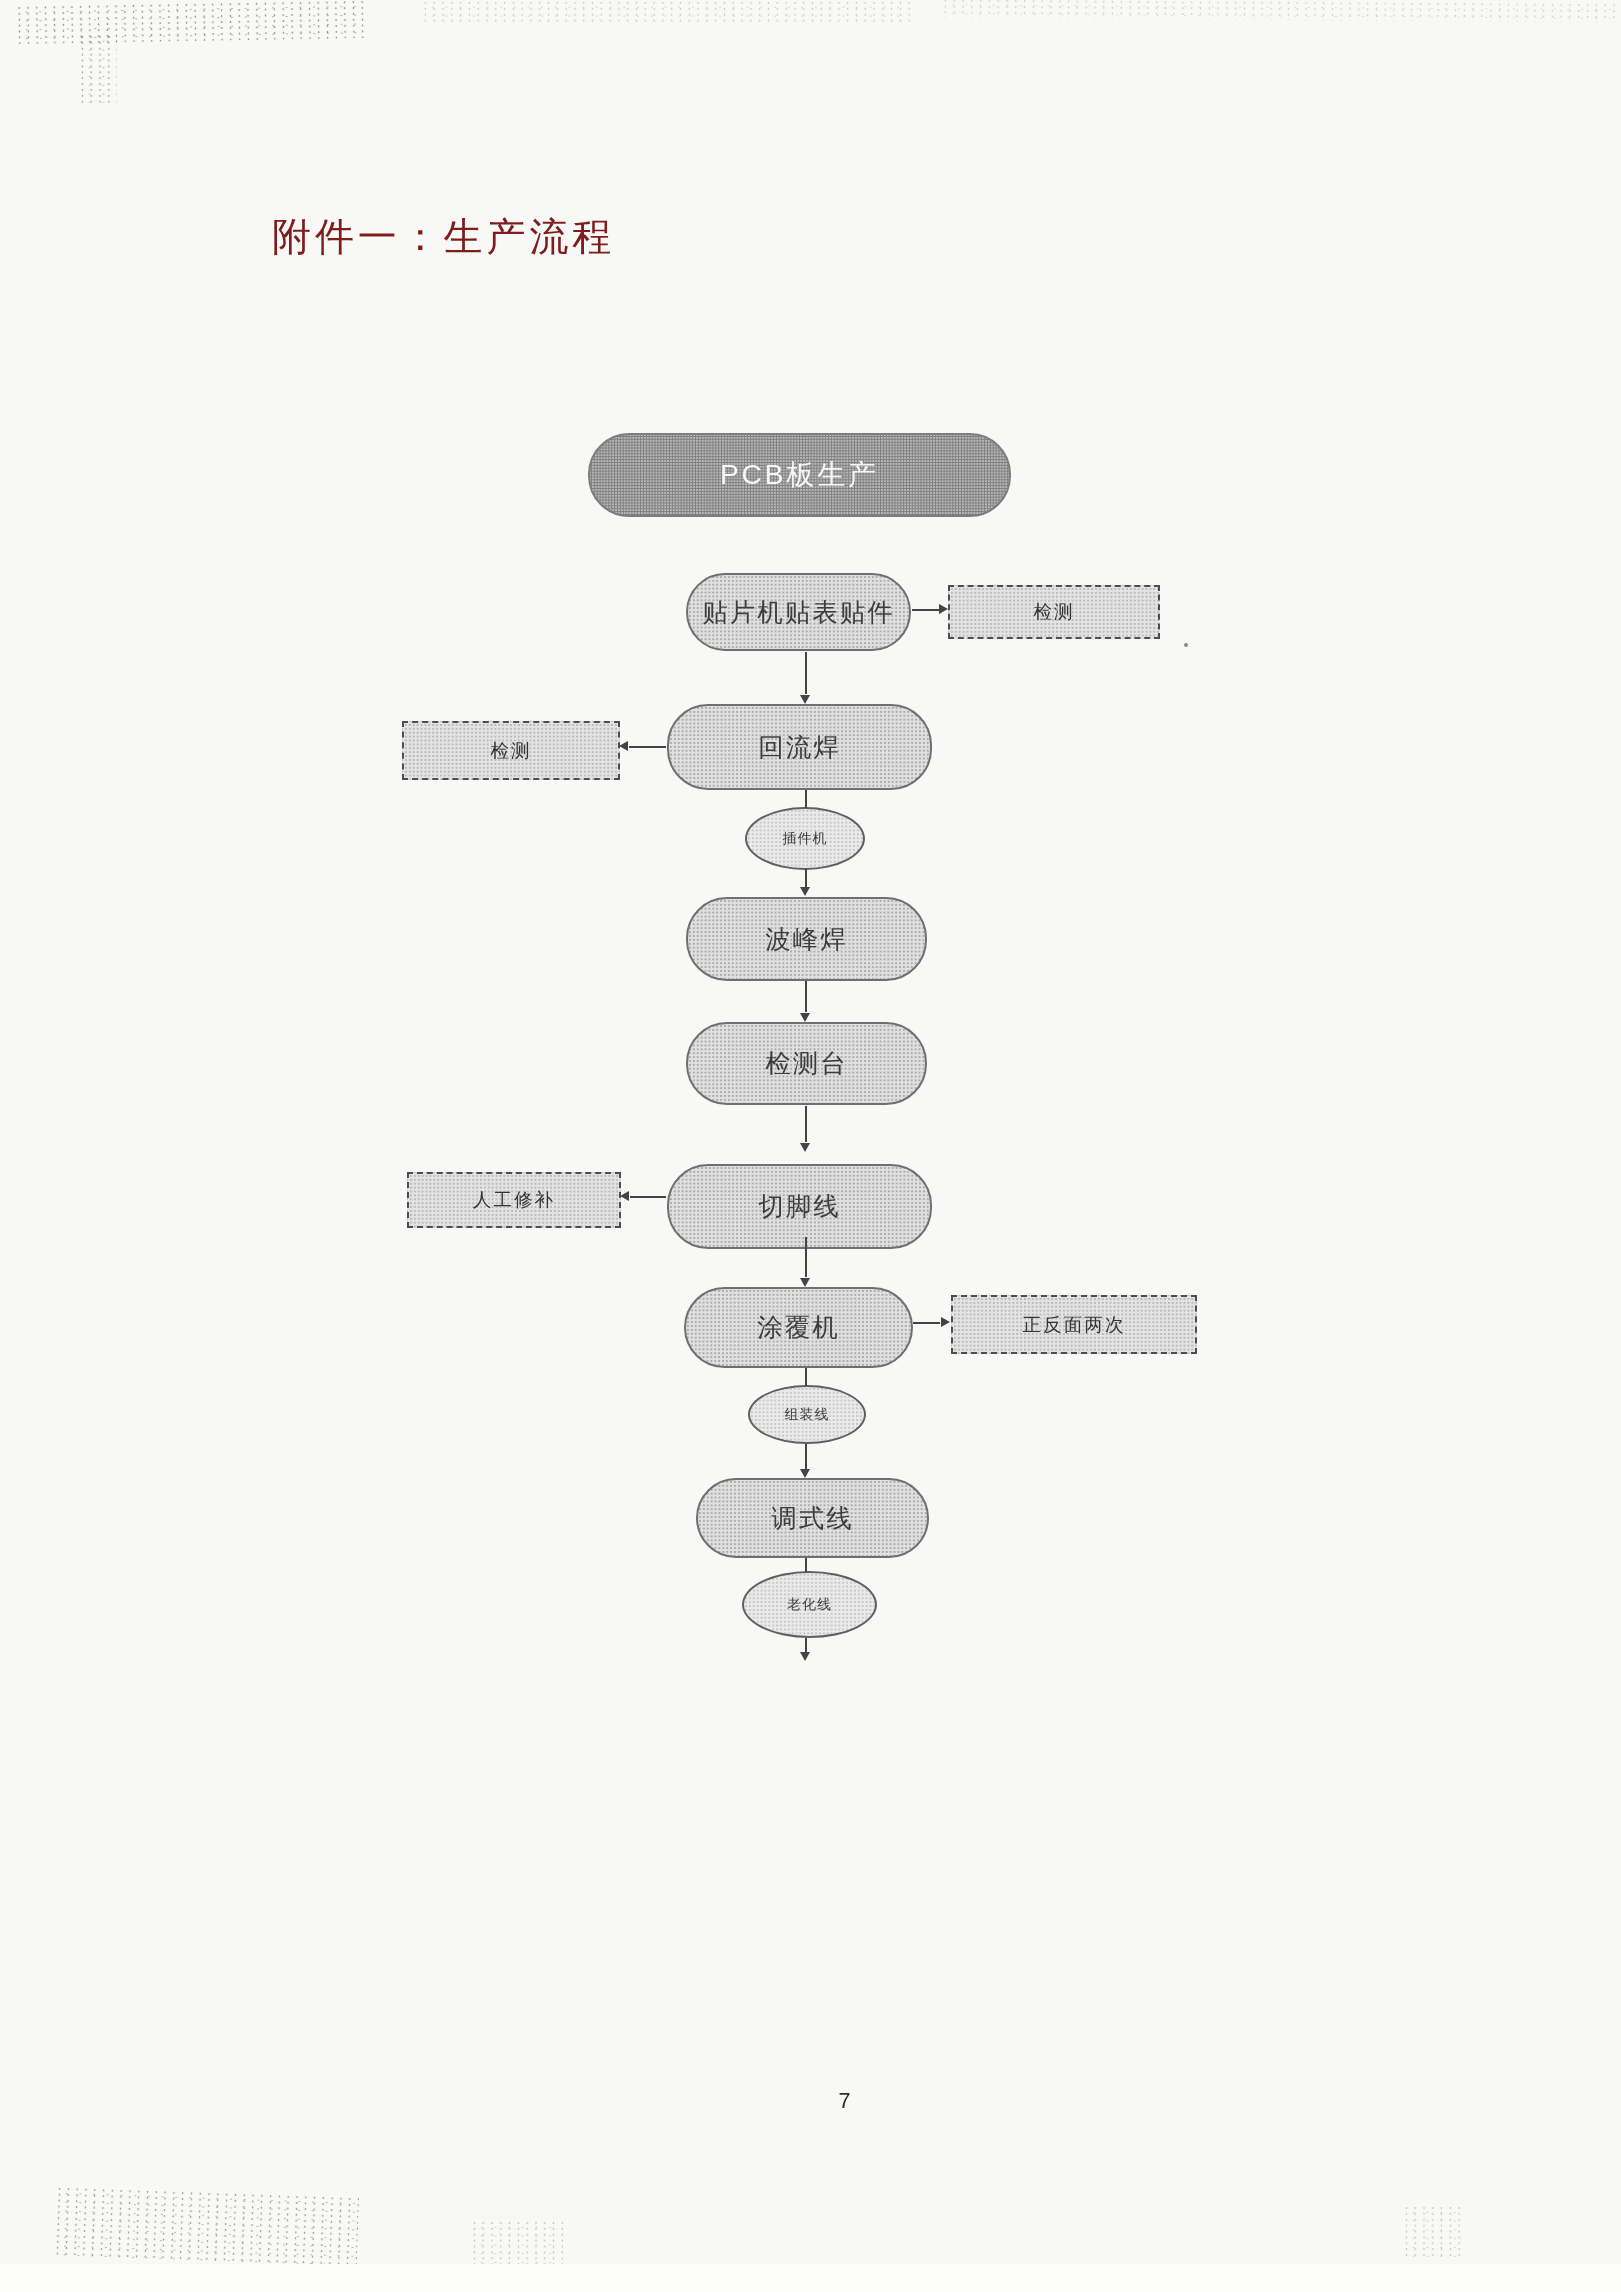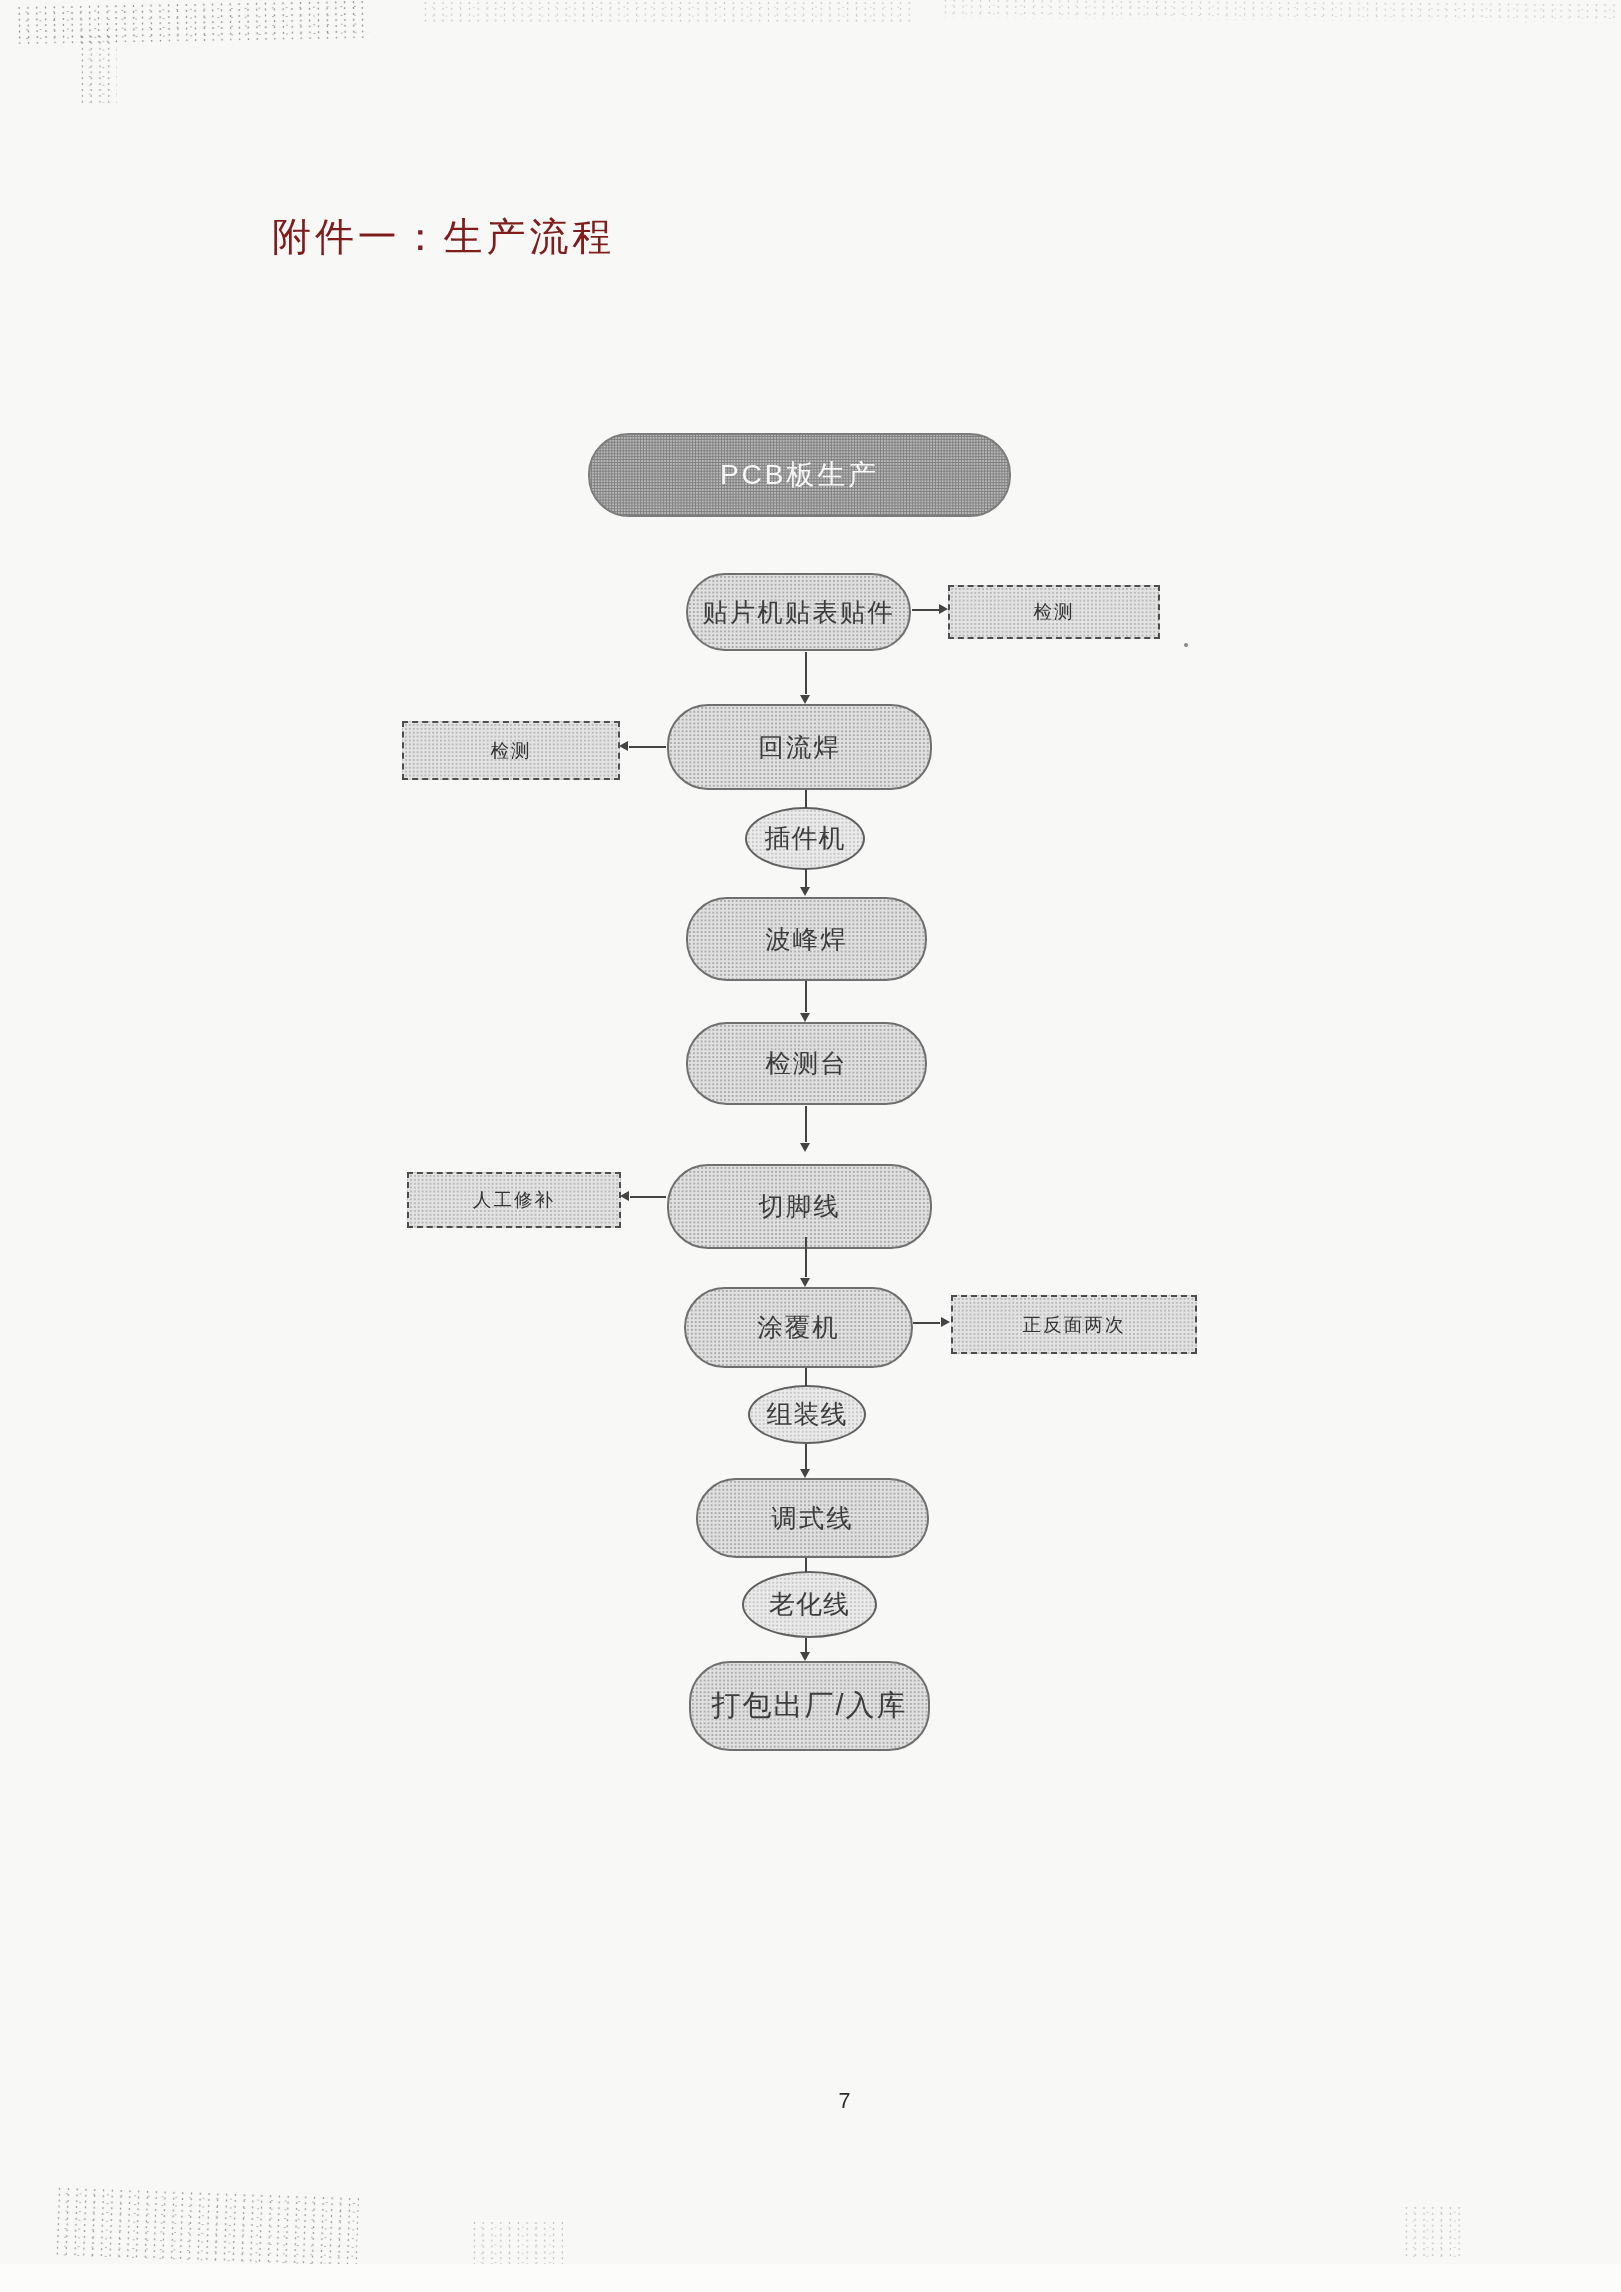--- a/index.html
+++ b/index.html
@@ -38,21 +38,21 @@
     background-size:2.9px 2.9px;
     border-color:#7d7d7d;
     color:var(--header-text,#f7f7f7);
     font-size:28px;letter-spacing:2.9px;
   }
   .node.ellipse{
     border-radius:50%;
     background-color:#eaeaea;
     background-image:radial-gradient(rgba(120,120,120,.30) 1px,transparent 1.3px);
     border:2px solid #5f5f5f;
-    font-size:26px;letter-spacing:1px;
+    font-size:14px;letter-spacing:1px;
   }
   .node.big-text{font-size:29px;}
   .dashed-box{
     position:absolute;display:flex;align-items:center;justify-content:center;
     box-sizing:border-box;
     background-color:#e3e3e3;
     background-image:radial-gradient(rgba(110,110,110,.35) 1px,transparent 1.3px);
     background-size:3.9px 3.9px;
     border:2px dashed var(--dashed-border,#4d4d4d);
     color:#333;font-size:18.6px;letter-spacing:2px;
@@ -109,21 +109,20 @@
   <div class="node" style="left:686px;top:573px;width:225px;height:78px;">贴片机贴表贴件</div>
   <div class="node" style="left:667px;top:704px;width:265px;height:86px;">回流焊</div>
   <div class="node ellipse" style="left:745px;top:807px;width:120px;height:63px;">插件机</div>
   <div class="node" style="left:686px;top:897px;width:241px;height:84px;">波峰焊</div>
   <div class="node" style="left:686px;top:1022px;width:241px;height:83px;">检测台</div>
   <div class="node" style="left:667px;top:1164px;width:265px;height:85px;">切脚线</div>
   <div class="node" style="left:684px;top:1287px;width:229px;height:81px;">涂覆机</div>
   <div class="node ellipse" style="left:748px;top:1385px;width:118px;height:59px;">组装线</div>
   <div class="node" style="left:696px;top:1478px;width:233px;height:80px;">调式线</div>
   <div class="node ellipse" style="left:742px;top:1571px;width:135px;height:67px;text-align:center;">老化线</div>
-  <div class="node big-text" style="left:689px;top:1661px;width:241px;height:90px;">打包出厂/入库</div>
 
   <div class="dashed-box" style="left:948px;top:585px;width:212px;height:54px;">检测</div>
   <div class="dashed-box" style="left:402px;top:721px;width:218px;height:59px;">检测</div>
   <div class="dashed-box" style="left:407px;top:1172px;width:214px;height:56px;">人工修补</div>
   <div class="dashed-box" style="left:951px;top:1295px;width:246px;height:59px;">正反面两次</div>
 
   <div class="vline ah" style="left:805px;top:652px;height:42px;"></div>
   <div class="vline" style="left:805px;top:790px;height:17.6px;"></div>
   <div class="vline ah" style="left:805px;top:869px;height:17.6px;"></div>
   <div class="vline ah" style="left:805px;top:981px;height:31px;"></div>

